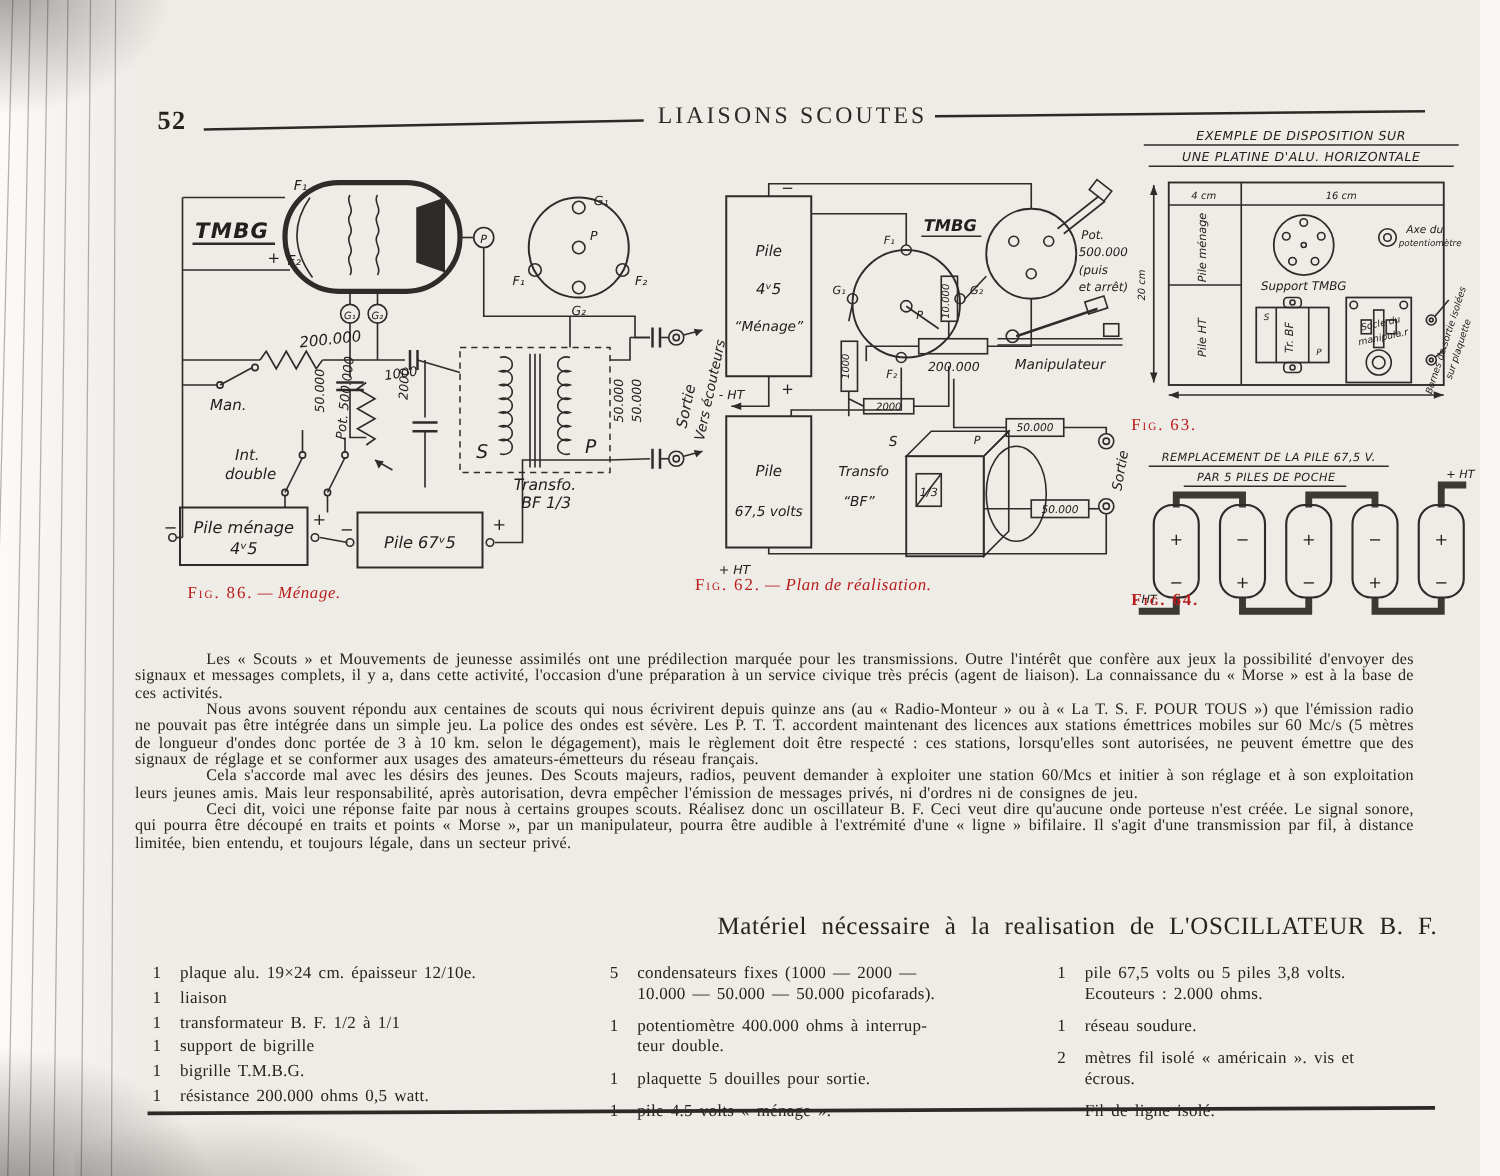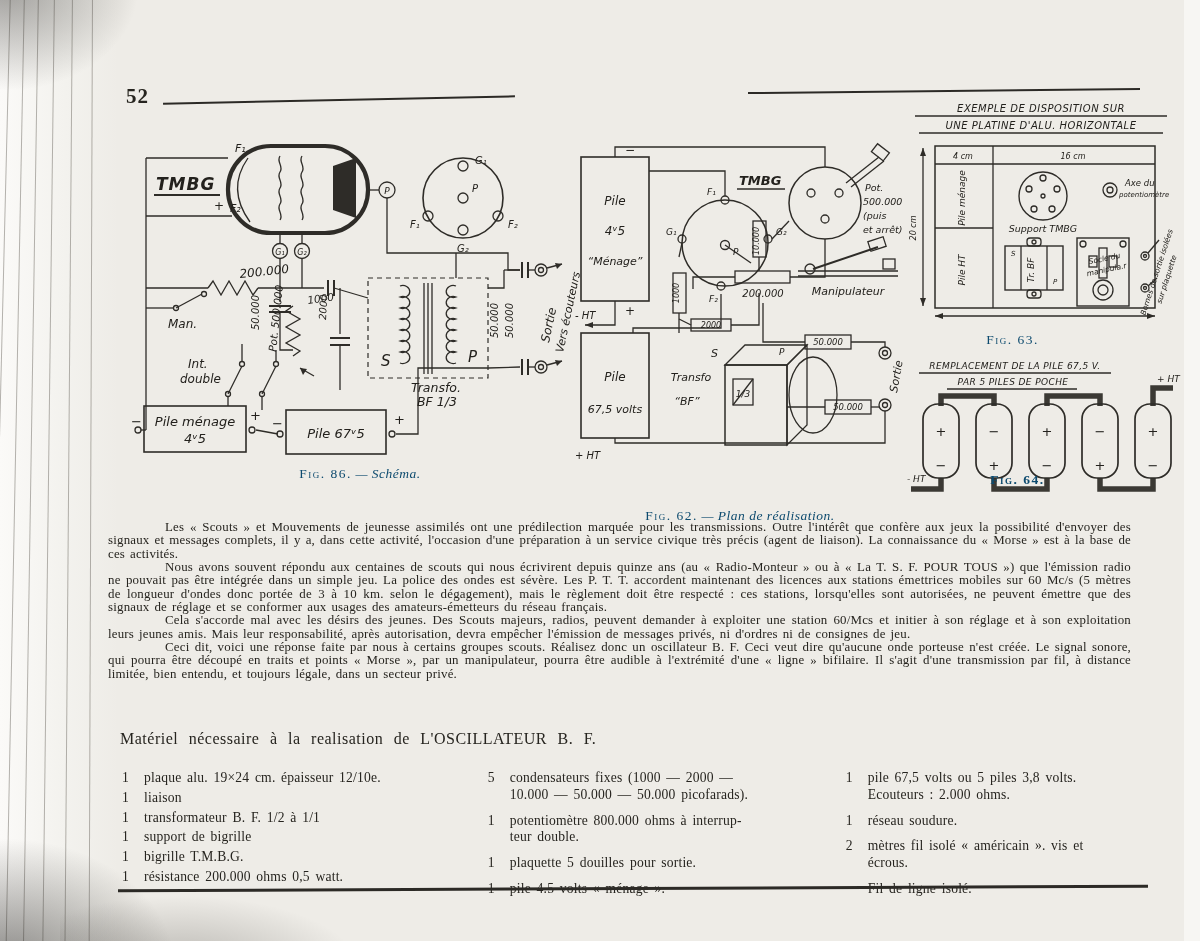--- a/index.html
+++ b/index.html
@@ -28,29 +28,29 @@
   
   svg{position:absolute;overflow:visible;}
   svg text{fill:#23211d;font-family:"DejaVu Sans",sans-serif;font-style:italic;}
   .wire{stroke:#2e2c28;stroke-width:1.3;fill:none;}
   .wire2{stroke:#2e2c28;stroke-width:2;fill:none;}
   .thick{stroke:#2e2c28;stroke-width:4.2;fill:none;}
   .comp{stroke:#2e2c28;stroke-width:1.3;fill:none;}
   .dash{stroke:#2e2c28;stroke-width:1.2;fill:none;stroke-dasharray:5 4;}
   .strap{stroke:#3b3934;stroke-width:5.5;fill:none;}
   .fill{fill:#2e2c28;stroke:none;}
-  .caption{position:absolute;text-align:center;font-size:13.5px;color:#0c4a6e;}
+  .caption{position:absolute;font-size:13.5px;color:#b91c1c;}
   .cap-label{font-variant:small-caps;letter-spacing:1.5px;}
   .cap-text{font-style:italic;letter-spacing:.5px;}
   
   #body-text{position:absolute;left:108px;top:521px;width:1023px;
     font-size:12.9px;line-height:13.35px;text-align:justify;}
   #body-text p{margin:0;text-indent:57px;letter-spacing:.2px;word-spacing:1.5px;}
-  #materials-heading{position:absolute;left:120px;top:730px;width:1030px;text-align:left;
-    font-size:16px;letter-spacing:.5px;word-spacing:6px;}
+  #materials-heading{position:absolute;left:120px;top:730px;width:1030px;text-align:right;
+    font-size:20px;letter-spacing:.5px;word-spacing:6px;}
   #materials{position:absolute;left:122px;top:770px;width:1040px;display:flex;gap:14px;
     font-size:13.6px;line-height:16.8px;}
   .mat-col{display:flex;flex-direction:column;}
   #mat-col1{width:356px;}
   #mat-col2{width:348px;}
   #mat-col3{width:320px;}
   .mat-item{display:flex;margin-bottom:3px;}
   #mat-col2 .mat-item,#mat-col3 .mat-item{margin-bottom:9px;}
   .qty{width:22px;flex:none;}
   .txt{flex:1;white-space:pre-line;letter-spacing:.2px;word-spacing:2px;}
@@ -65,20 +65,21 @@
     <div class="pg-line" style="left:24px;transform:rotate(1.1deg);"></div>
     <div class="pg-line" style="left:38px;transform:rotate(0.9deg);"></div>
     <div class="pg-line" style="left:54px;transform:rotate(0.7deg);"></div>
     <div class="pg-line" style="left:72px;transform:rotate(0.45deg);"></div>
     <div class="pg-line" style="left:92px;transform:rotate(0.2deg);"></div>
   </div>
   <div id="right-strip"></div>
 
   <div id="page-number">52</div>
   <div class="rule" id="rule-left"></div>
+  <div id="journal-title">LIAISONS SCOUTES</div>
   <div class="rule" id="rule-right"></div>
 
   <svg id="fig61" style="left:128px;top:138px;" width="445" height="340" viewBox="0 0 445 340">
     <g>
       <polyline class="wire" points="18,20 100,20"></polyline>
       <polyline class="wire" points="18,20 18,292"></polyline>
       <polyline class="wire" points="18,78 104,78"></polyline>
       <polyline class="wire" points="18,150 80,150"></polyline>
       <path class="wire" d="M80,150 l5,-7 l8,14 l8,-14 l8,14 l8,-14 l8,14 l5,-7"></path>
       <polyline class="wire" points="130,150 196,150"></polyline>
@@ -205,21 +206,21 @@
     <text x="67" y="288" font-size="13" text-anchor="middle">Pile ménage</text>
     <text x="67" y="305" font-size="13" text-anchor="middle">4ᵛ5</text>
     <text x="3" y="288" font-size="13">−</text>
     <text x="122" y="282" font-size="13">+</text>
     <text x="208" y="300" font-size="13" text-anchor="middle">Pile 67ᵛ5</text>
     <text x="144" y="290" font-size="13">−</text>
     <text x="266" y="286" font-size="13">+</text>
   </svg>
   <div class="caption" style="left:150px;top:466px;width:420px;">
     <span class="cap-label">Fig. 86.</span>
-    <span class="cap-text">— Schéma.</span>
+    <span class="cap-text">— Ménage.</span>
   </div>
 
   <svg id="fig62" style="left:573px;top:143px;" width="332" height="330" viewBox="0 0 332 330">
     <g>
       <polyline class="wire" points="42,14 42,4 252,4 252,24"></polyline>
       <polyline class="wire" points="76,28 152,28 152,53"></polyline>
       <polyline class="wire" points="42,158 42,182 12,182"></polyline>
       <polygon class="fill" points="12,182 20,179 20,185"></polygon>
       <polyline class="wire" points="42,295 42,300 312,300 312,268"></polyline>
       <polyline class="wire" points="148,151 148,185 60,185 60,190"></polyline>
@@ -316,21 +317,21 @@
     <text x="275" y="152" font-size="11" text-anchor="middle">Manipulateur</text>
     <text x="118" y="238" font-size="11" text-anchor="middle">Transfo</text>
     <text x="114" y="262" font-size="11" text-anchor="middle">“BF”</text>
     <text x="170" y="254" font-size="9" text-anchor="middle">1/3</text>
     <text x="138" y="214" font-size="11">S</text>
     <text x="206" y="212" font-size="9">P</text>
     <text x="255" y="202" font-size="8.5" text-anchor="middle" font-style="normal">50.000</text>
     <text x="275" y="267" font-size="8.5" text-anchor="middle" font-style="normal">50.000</text>
     <text x="324" y="250" font-size="11" transform="rotate(-80 324 250)">Sortie</text>
   </svg>
-  <div class="caption" style="left:575px;top:460px;width:330px;margin-top:48px;">
+  <div class="caption" style="left:556px;top:460px;width:330px;">
     <span class="cap-label">Fig. 62.</span>
     <span class="cap-text">— Plan de réalisation.</span>
   </div>
 
   <svg id="fig63" style="left:905px;top:98px;" width="272" height="232" viewBox="0 0 272 232">
     <text x="136" y="14" font-size="10" text-anchor="middle" letter-spacing=".5">EXEMPLE DE DISPOSITION SUR</text>
     <line class="wire" x1="10" y1="18" x2="262" y2="18"></line>
     <text x="136" y="31" font-size="10" text-anchor="middle" letter-spacing=".5">UNE PLATINE D'ALU. HORIZONTALE</text>
     <line class="wire" x1="14" y1="35" x2="258" y2="35"></line>
     <g>
@@ -479,21 +480,21 @@
         </div>
     </div>
     <div class="mat-col" id="mat-col2">
       <div class="mat-item">
           <span class="qty">5</span>
           <span class="txt">condensateurs fixes (1000 — 2000 —
 10.000 — 50.000 — 50.000 picofarads).</span>
         </div>
       <div class="mat-item">
           <span class="qty">1</span>
-          <span class="txt">potentiomètre 800.000 ohms à interrup-
+          <span class="txt">potentiomètre 400.000 ohms à interrup-
 teur double.</span>
         </div>
       <div class="mat-item">
           <span class="qty">1</span>
           <span class="txt">plaquette 5 douilles pour sortie.</span>
         </div>
       <div class="mat-item">
           <span class="qty">1</span>
           <span class="txt">pile 4.5 volts « ménage ».</span>
         </div>

